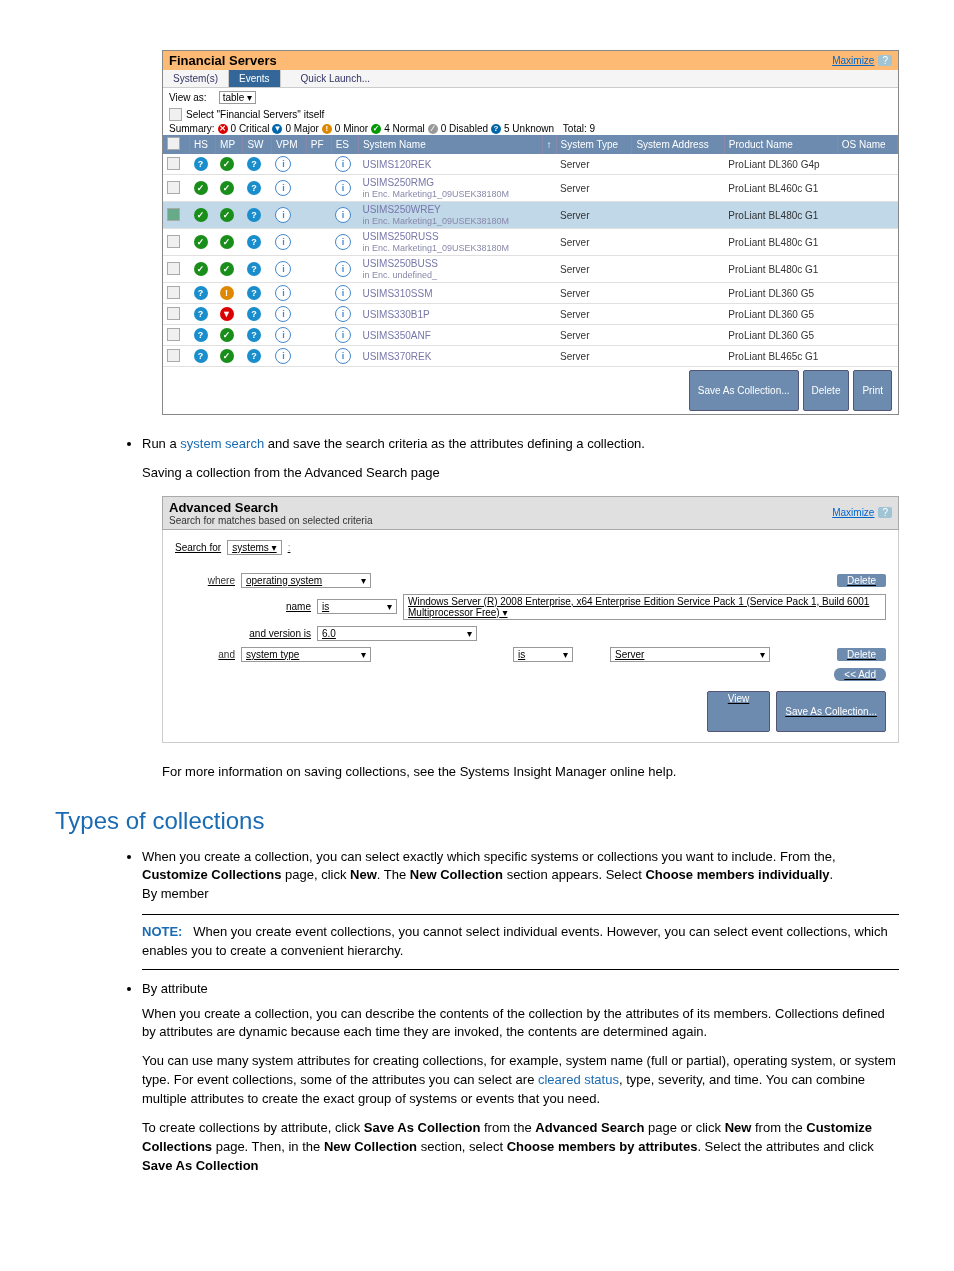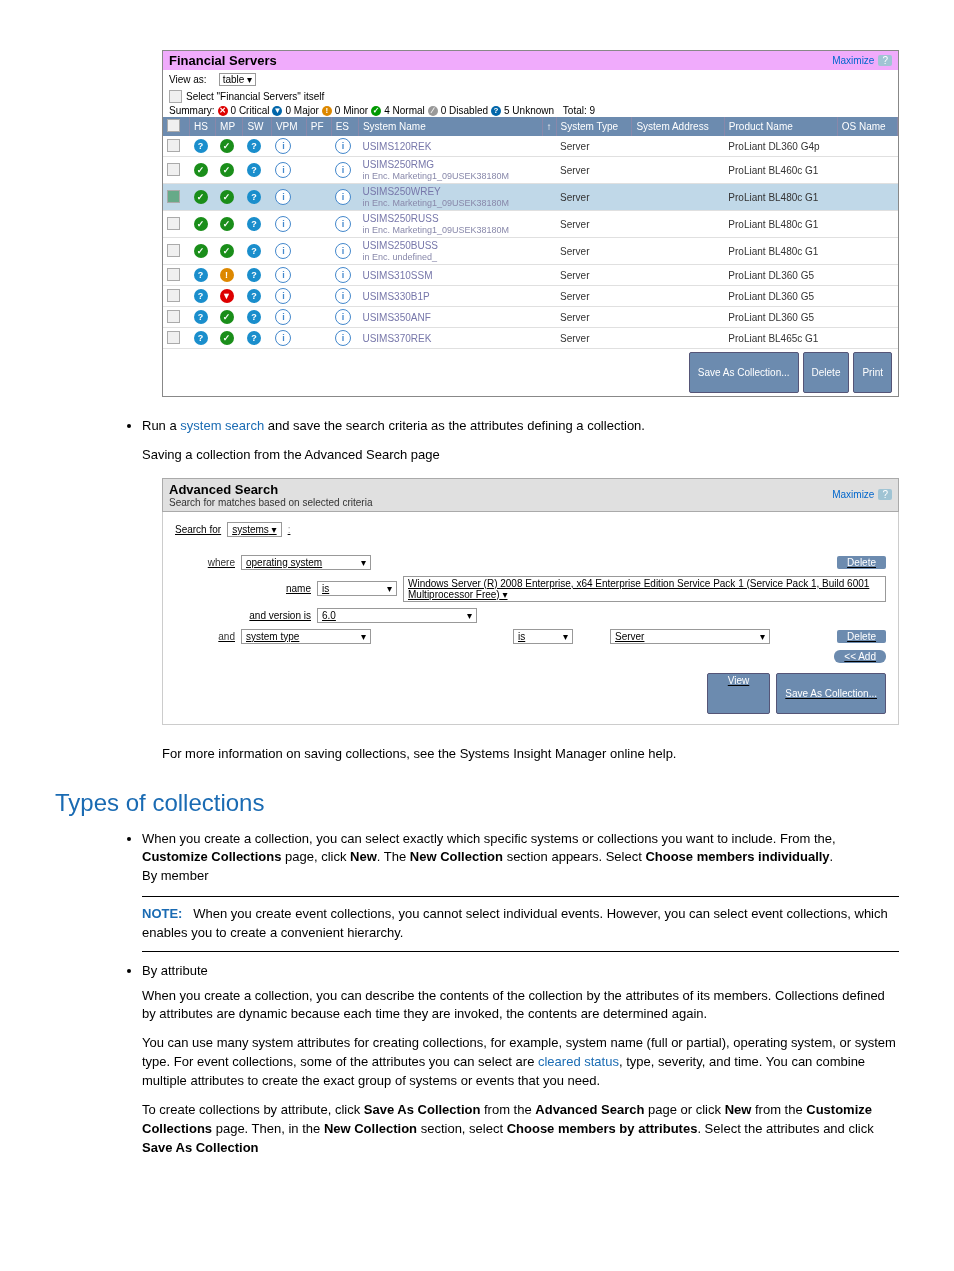--- a/index.html
+++ b/index.html
@@ -1,22 +1,22 @@
 <!DOCTYPE html>
 <html><head>
 <meta charset="utf-8">
 <style>
 body { font-family: Arial, sans-serif; margin: 0; padding: 0; background: #fff; color: #000; font-size: 14px; }
 .page { width: 954px; margin: 0 auto; padding: 50px 55px 30px 55px; box-sizing: border-box; }
 .screenshot { margin-left: 107px; margin-right: 0; margin-bottom: 20px; }
 .panel { border: 1px solid #888; background: #fff; }
-.panel-header { background: #f0abfc; padding: 2px 6px; display: flex; justify-content: space-between; }
+.panel-header { background: #fdba74; padding: 2px 6px; display: flex; justify-content: space-between; }
 .panel-title { font-weight: bold; font-size: 13px; color: #000; }
 .panel-header-right { display: flex; align-items: center; gap: 4px; }
-.maximize-link { color: #0066cc; font-size: 10px; }
+.maximize-link { color: #0066cc; font-size: 10px; text-decoration: underline; }
 .help-icon { background: #a0c4d4; color: #fff; padding: 0px 4px; font-size: 10px; border-radius: 2px; }
 .tab-row { display: flex; align-items: center; border-bottom: 1px solid #ccc; background: #f5f5f5; font-size: 10px; }
 .tab { padding: 3px 10px; border-right: 1px solid #ccc; color: #336; }
 .tab.active { background: #336699; color: #fff; }
 .quick-launch { margin-left: 20px; color: #336; }
 .view-row { padding: 3px 6px; font-size: 10px; display: flex; align-items: center; gap: 12px; }
 .dropdown-mini { border: 1px solid #999; padding: 0px 3px; font-size: 10px; }
 .check-row { padding: 1px 6px; font-size: 10px; display: flex; align-items: center; gap: 4px; }
 .summary-row { padding: 1px 6px; font-size: 10px; display: flex; align-items: center; gap: 3px; }
 .icon-s { width: 10px; height: 10px; display: inline-flex; align-items: center; justify-content: center; border-radius: 50%; font-size: 8px; color: #fff; font-weight: bold; }
@@ -67,20 +67,25 @@
 <div class="page">
 
 <div class="screenshot panel">
   <div class="panel-header">
     <span class="panel-title">Financial Servers</span>
     <div class="panel-header-right">
       <span class="maximize-link">Maximize</span>
       <span class="help-icon">?</span>
     </div>
   </div>
+  <div class="tab-row">
+    <span class="tab">System(s)</span>
+    <span class="tab active">Events</span>
+    <span class="quick-launch">Quick Launch...</span>
+  </div>
   <div class="view-row">
     <span>View as:</span>
     <span class="dropdown-mini"><span>table</span> ▾</span>
   </div>
   <div class="check-row">
     <span class="checkbox-mini"></span>
     <span>Select "Financial Servers" itself</span>
   </div>
   <div class="summary-row">
     <span>Summary:</span>

